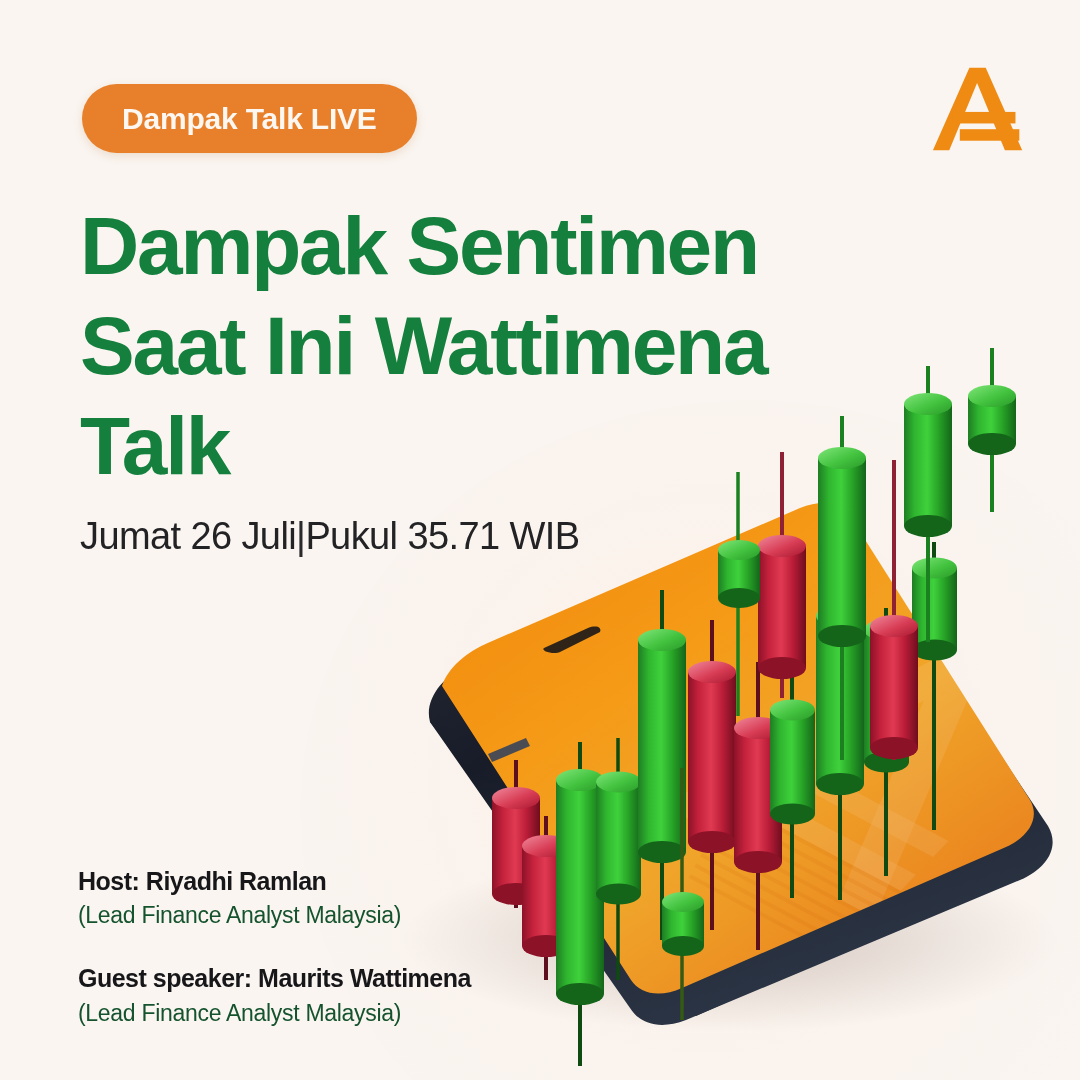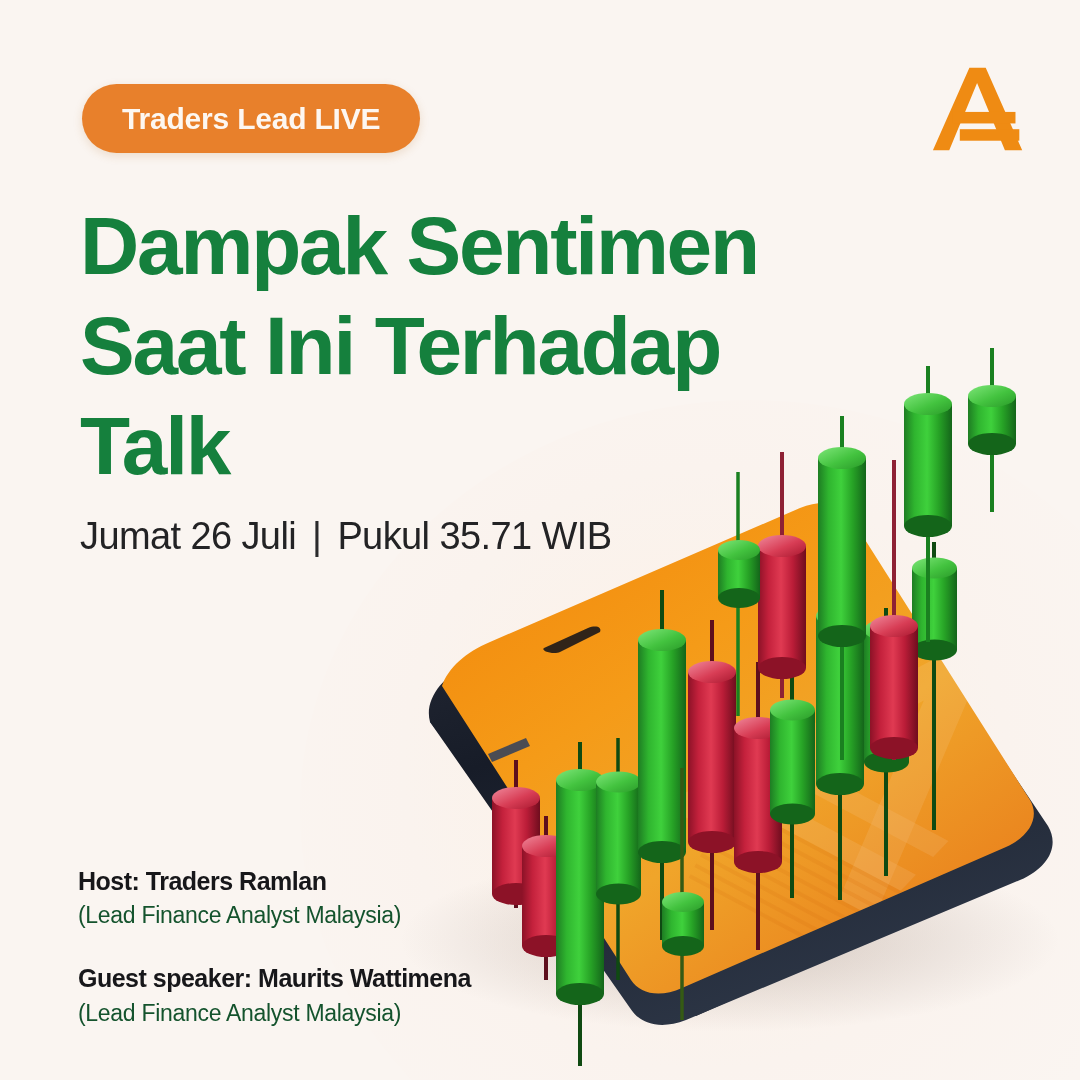--- a/index.html
+++ b/index.html
@@ -44,21 +44,21 @@
     font-size:82px; font-weight:700; line-height:100px;
     letter-spacing:-2.2px;
   }
   .headline span{ display:block; }
 
   
   .dateline{
     position:absolute; left:80px; top:515px;
     color:#232325; font-size:38px; font-weight:400;
     letter-spacing:-0.6px; white-space:nowrap;
-    display:flex; align-items:center; gap:16px;
+    display:flex; align-items:center; 
   }
   .dateline .sep{ color:#2a2a2c; font-weight:300; }
 
   
   .credits{ position:absolute; left:78px; top:866px; width:470px; z-index:7; }
   .credit-block{ margin-bottom:32px; }
   .credit-block:last-child{ margin-bottom:0; }
   .credit-name{
     color:#17171a; font-size:25px; font-weight:700;
     letter-spacing:-0.5px; line-height:1.25; white-space:nowrap;
@@ -299,38 +299,38 @@
     <svg viewBox="0 0 100 100" xmlns="http://www.w3.org/2000/svg" aria-hidden="true">
       <g fill="#ef8b13">
         <path d="M40 6 L57 6 L95 92 L77 92 L48 22 L19 92 L2 92 Z"></path>
         <rect x="22" y="52" width="66" height="12"></rect>
         <rect x="30" y="70" width="62" height="12"></rect>
       </g>
     </svg>
   </div>
 
   <div class="badge">
-    <span class="badge-label">Traders Lead LIVE</span>
+    <span class="badge-label">Dampak Talk LIVE</span>
   </div>
 
   <h1 class="headline">
     <span>Dampak Sentimen</span>
-    <span>Saat Ini Terhadap</span>
+    <span>Saat Ini Wattimena</span>
     <span>Talk</span>
   </h1>
 
   <div class="dateline">
     <span>Jumat 26 Juli</span>
     <span class="sep">|</span>
     <span>Pukul 35.71 WIB</span>
   </div>
 
   <div class="credits">
     <div class="credit-block">
-      <div class="credit-name">Host: Traders Ramlan</div>
+      <div class="credit-name">Host: Riyadhi Ramlan</div>
       <div class="credit-role">(Lead Finance Analyst Malaysia)</div>
     </div>
     <div class="credit-block">
       <div class="credit-name">Guest speaker: Maurits Wattimena</div>
       <div class="credit-role">(Lead Finance Analyst Malaysia)</div>
     </div>
   </div>
 
 </div>
 

